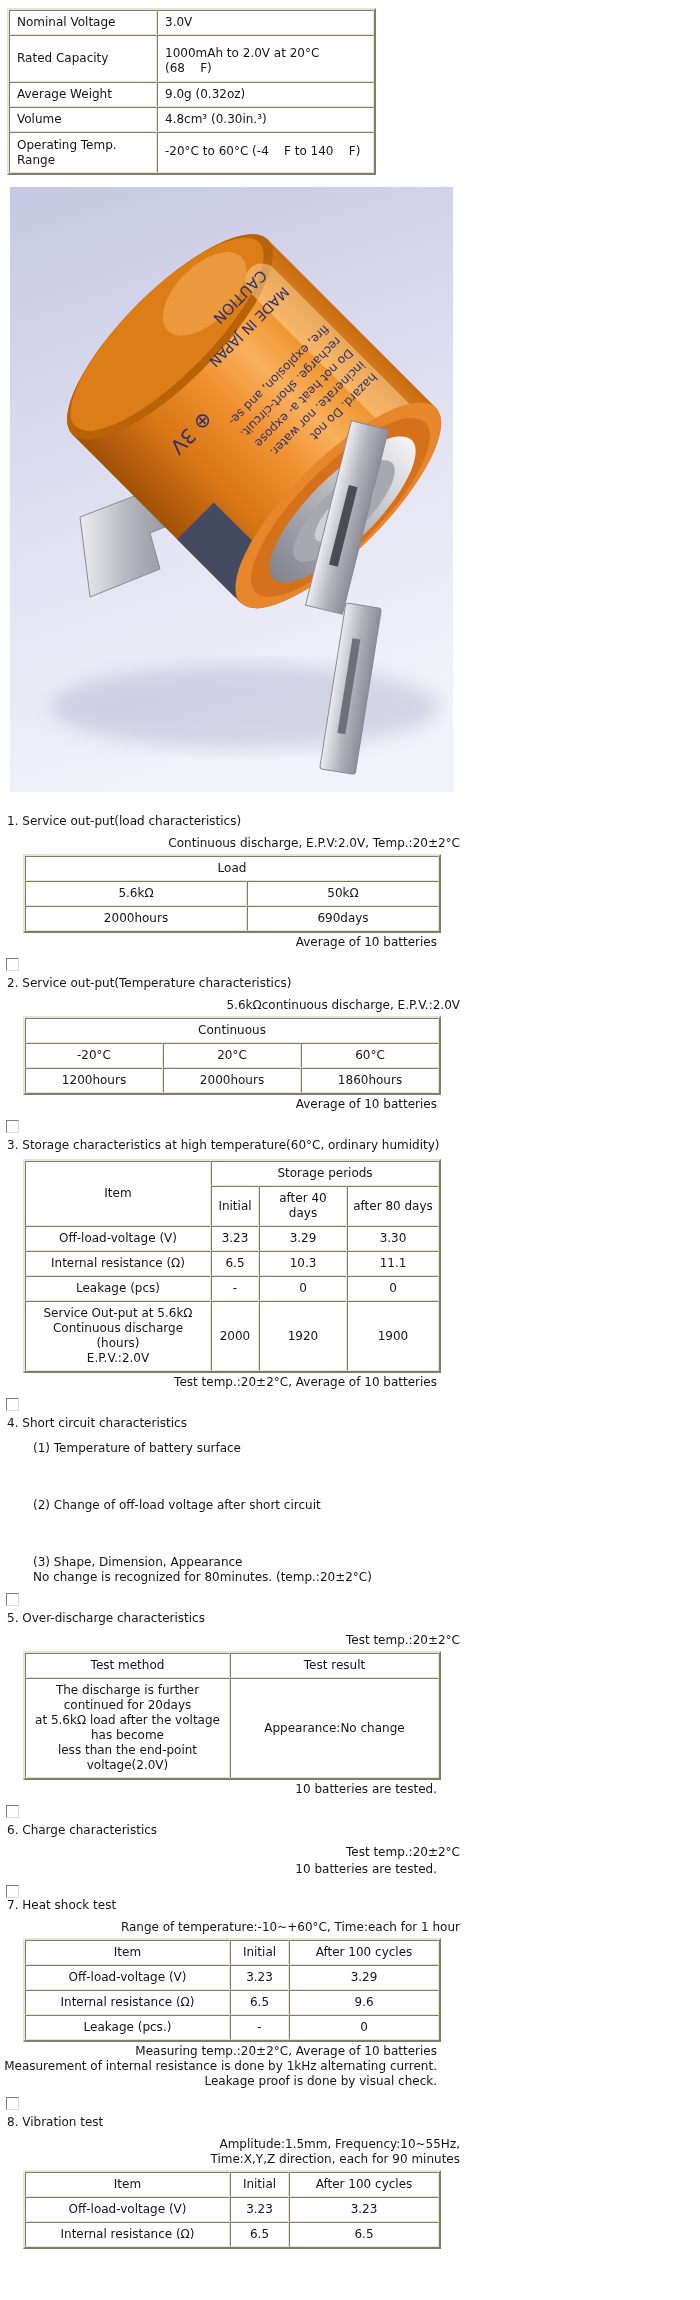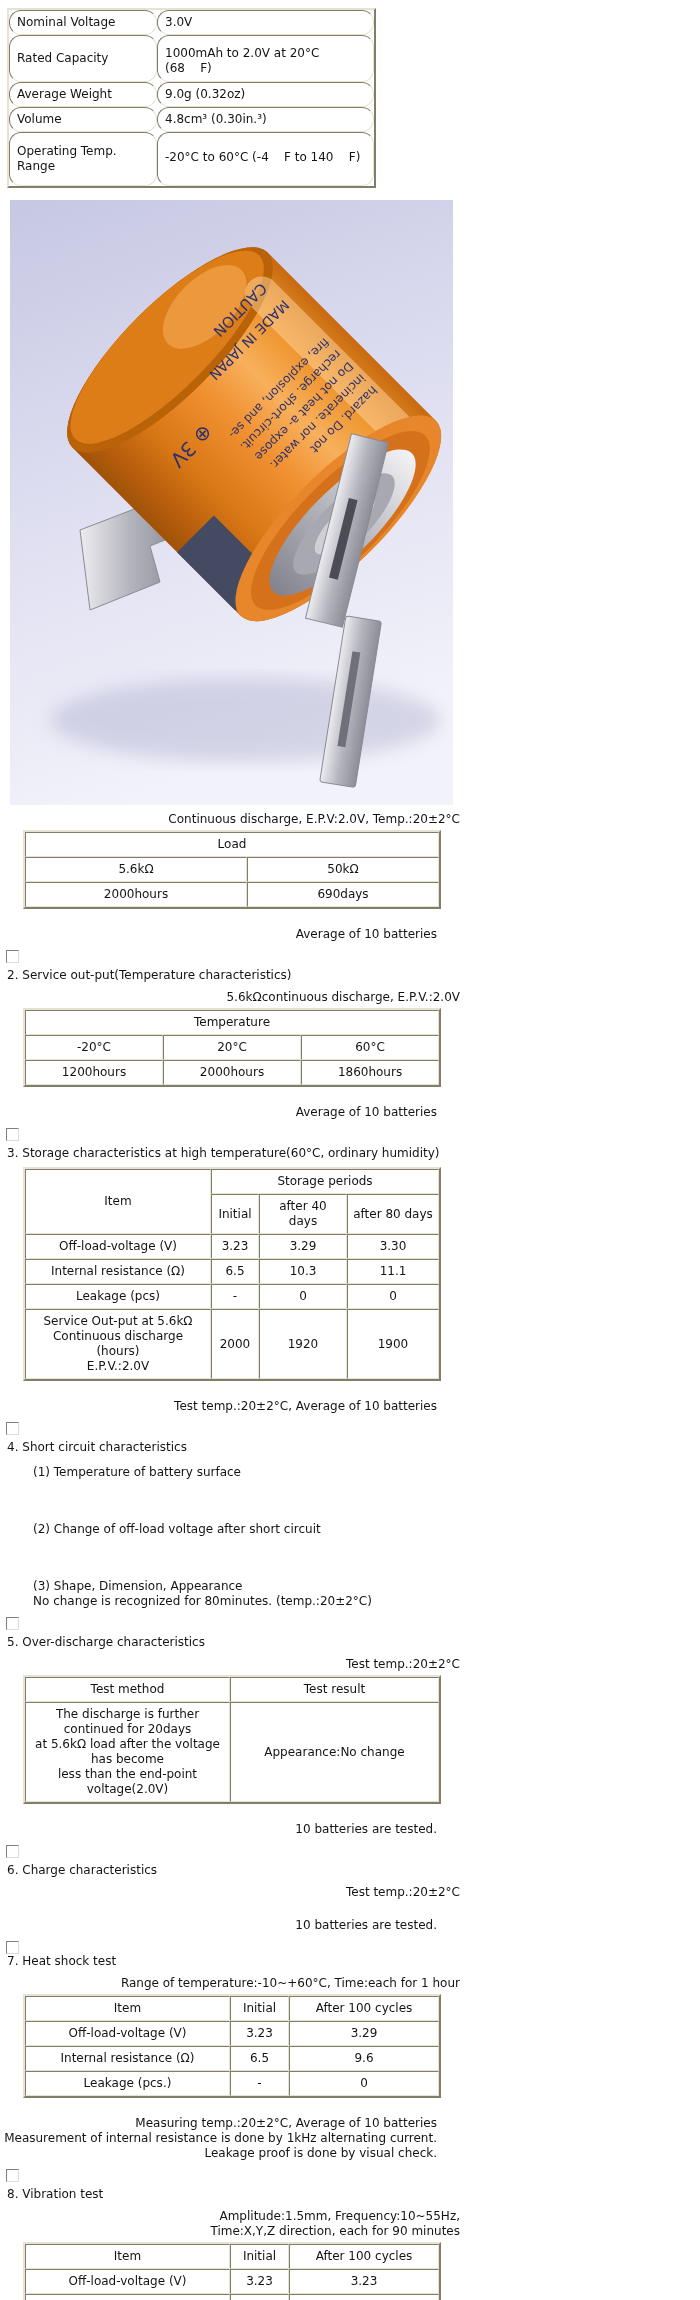--- a/index.html
+++ b/index.html
@@ -3,26 +3,26 @@
 <meta charset="utf-8">
 <style>
   html,body{margin:0;padding:0;background:#ffffff;}
   body{width:700px;min-height:2300px;font-family:"DejaVu Sans","Liberation Sans",sans-serif;
        font-size:12px;color:#141414;line-height:15px;}
   .tbl{border-collapse:separate;border-spacing:0;background:#fff;
        border:2px solid;border-color:#e7e3d3 #817d69 #817d69 #e7e3d3;}
   .tbl td{border:1px solid;border-color:#817d69 #e7e3d3 #e7e3d3 #817d69;
           padding:4px 5px;text-align:center;font-size:12px;line-height:15px;vertical-align:middle;}
   .spec{margin:8px 0 0 7px;width:365px;table-layout:fixed;}
-  .spec td{text-align:left;padding:4px 4px 4px 7px;border-radius:12px;}
+  .spec td{text-align:left;padding:4px 4px 4px 7px;}
   .main{margin:3px 0 0 23px;width:414px;table-layout:fixed;}
   .h{margin-left:7px;}
   .r{width:437px;text-align:right;}
   .cond{margin-top:7px;padding-left:23px;}
-  .note{margin-top:18px;}
+  .note{margin-top:2px;}
   .cb{width:11px;height:11px;margin:8px 0 0 6px;background:#fff;
       border:1px solid;border-color:#808080 #dcdcd4 #dcdcd4 #808080;}
   .vb{vertical-align:bottom;}
   .photo{display:block;margin:12px 0 0 10px;}
   .ind{margin-left:33px;}
 </style>
 </head>
 <body>
 
 <div>
@@ -42,21 +42,21 @@
       <td class="vb" style="padding-bottom:0">1000mAh to 2.0V at 20°C (68&nbsp;&nbsp;&nbsp;&nbsp;F)</td>
     </tr>
     <tr style="height:24px">
       <td>Average Weight</td>
       <td>9.0g (0.32oz)</td>
     </tr>
     <tr style="height:24px">
       <td>Volume</td>
       <td>4.8cm³ (0.30in.³)</td>
     </tr>
-    <tr style="height:54px">
+    <tr style="height:41px">
       <td>Operating Temp. Range</td>
       <td class="vb" style="padding-bottom:7px">-20°C to 60°C (-4&nbsp;&nbsp;&nbsp;&nbsp;F to 140&nbsp;&nbsp;&nbsp;&nbsp;F)</td>
     </tr>
   </tbody>
     </table>
 
   <svg class="photo" width="443" height="605" viewBox="0 0 443 605">
     <defs>
       <linearGradient id="bgGrad" x1="0" y1="0" x2="0.25" y2="1">
         <stop offset="0" stop-color="#c6c7e2"></stop>
@@ -121,20 +121,21 @@
         <rect x="318" y="235" width="38" height="190" fill="url(#tabGrad)" stroke="#8a8a94" stroke-width="1"></rect>
         <rect x="331" y="298" width="9" height="82" fill="#4c4c55"></rect>
       </g>
       <g transform="rotate(9 345 480)">
         <rect x="326" y="418" width="36" height="168" rx="3" fill="url(#tabGrad)" stroke="#8a8a94" stroke-width="1"></rect>
         <rect x="338" y="452" width="8" height="96" fill="#70707a"></rect>
       </g>
     </g>
   </svg>
 
+  <div class="h" style="margin-top:22px">1. Service out-put(load characteristics)</div>
   <div class="r cond">Continuous discharge, E.P.V:2.0V, Temp.:20±2°C</div>
   <table class="tbl main">
     <colgroup>
         <col style="width:222px">
         <col style="width:192px">
       </colgroup>
     <tbody>
         <tr>
           <td colspan="2">Load</td>
         </tr>
@@ -154,21 +155,21 @@
   <div class="h" style="margin-top:5px">2. Service out-put(Temperature characteristics)</div>
   <div class="r cond">5.6kΩcontinuous discharge, E.P.V.:2.0V</div>
   <table class="tbl main">
     <colgroup>
         <col style="width:138px">
         <col style="width:138px">
         <col style="width:138px">
       </colgroup>
     <tbody>
         <tr>
-          <td colspan="3">Temperature</td>
+          <td colspan="3">Continuous</td>
         </tr>
     <tr>
       <td>-20°C</td>
       <td>20°C</td>
       <td>60°C</td>
     </tr>
     <tr>
       <td>1200hours</td>
       <td>2000hours</td>
       <td>1860hours</td>

